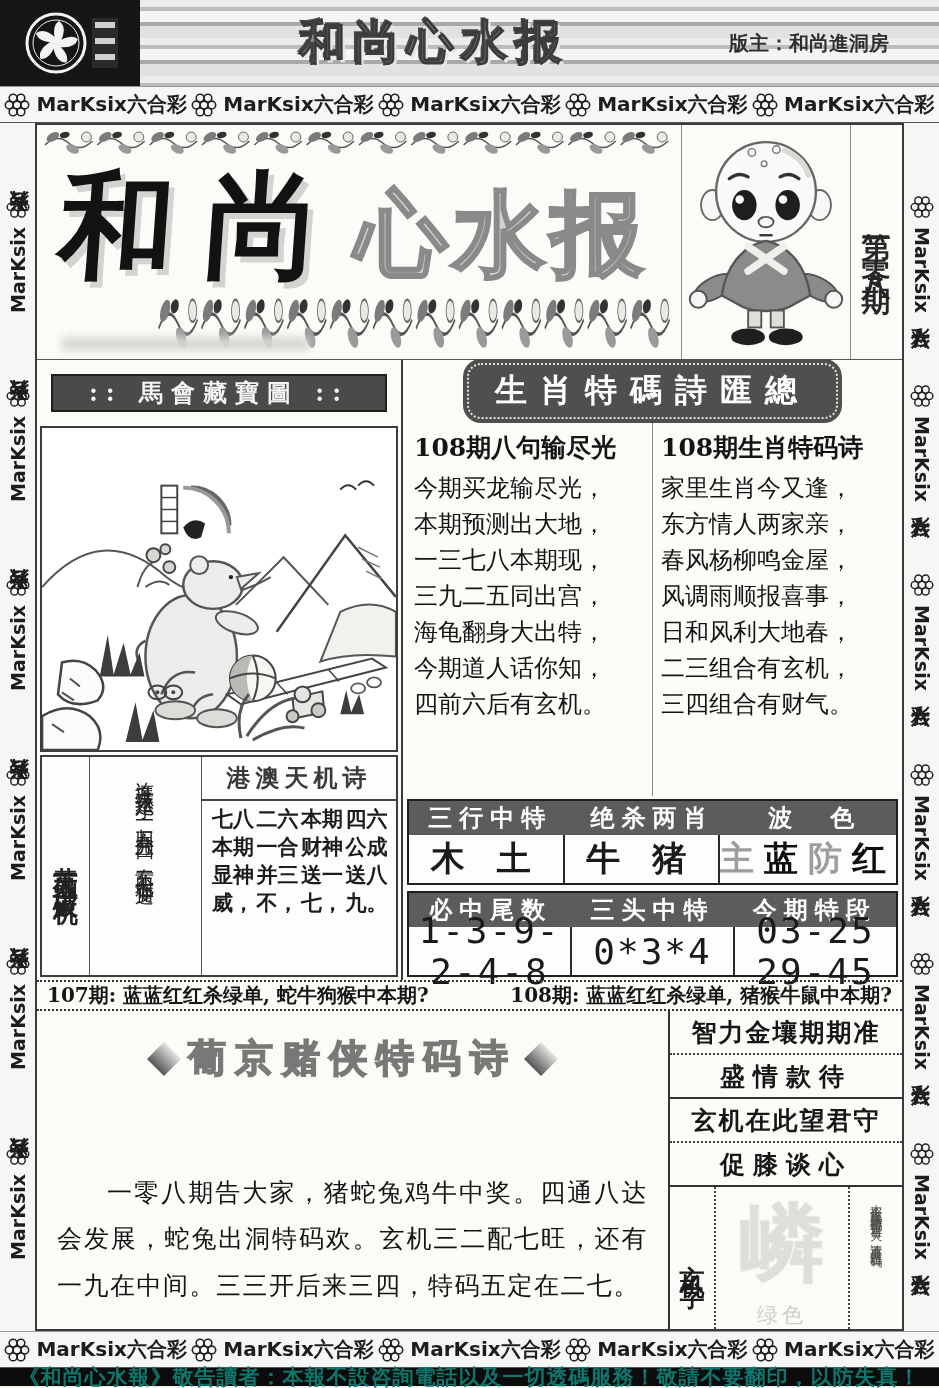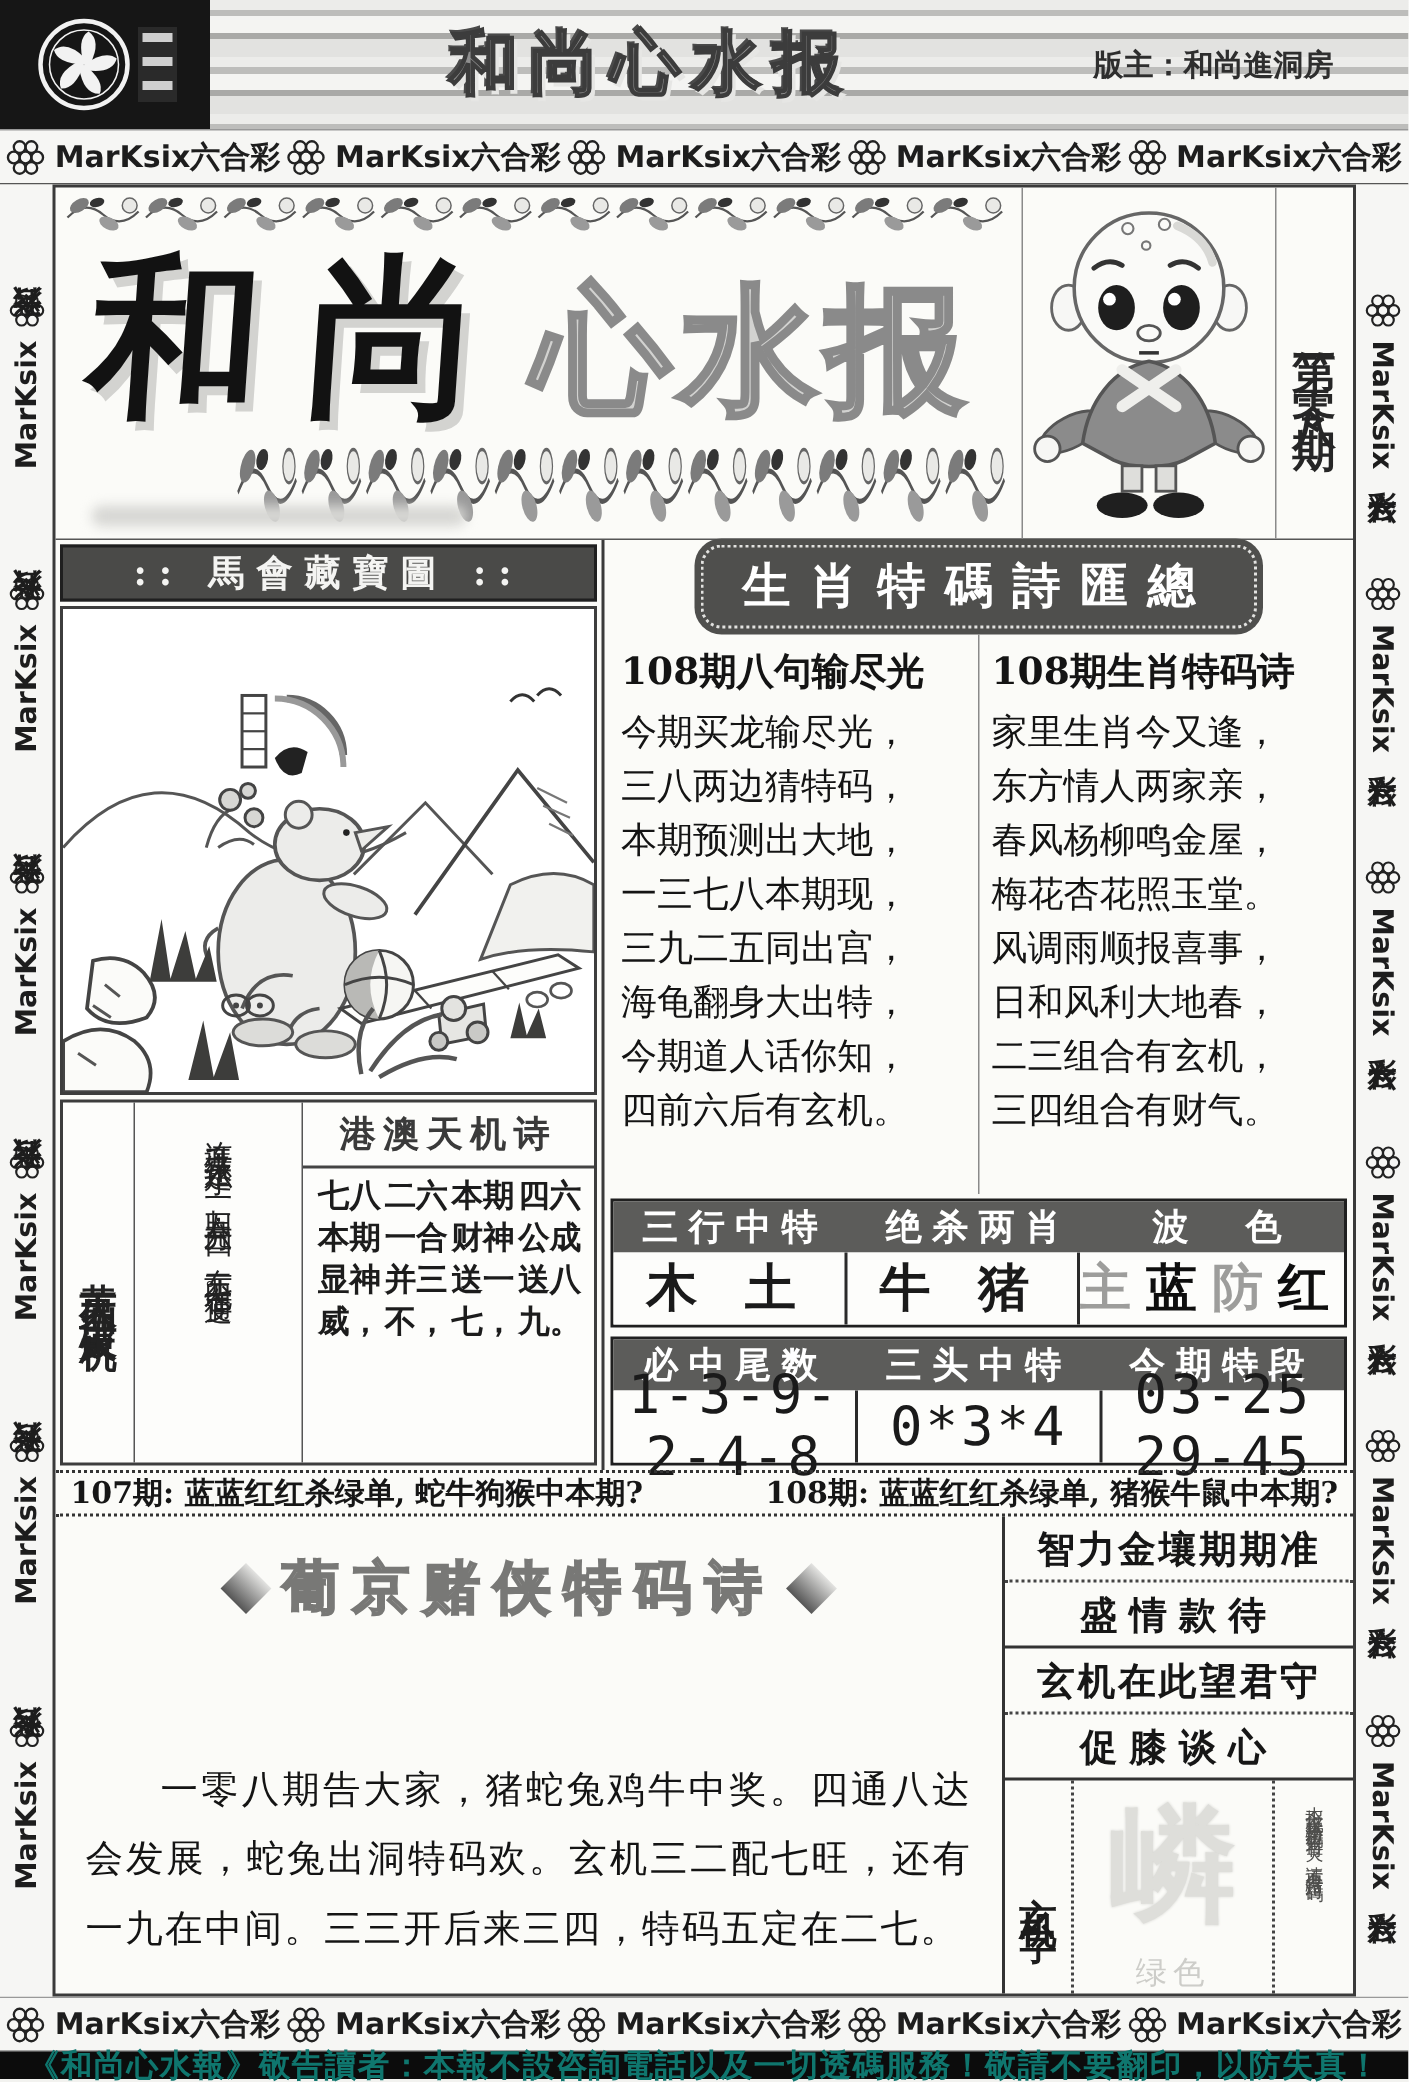--- a/index.html
+++ b/index.html
@@ -40,21 +40,21 @@
   .mast-sub{font-family:"DejaVu Serif",serif;font-size:92px;line-height:1;font-weight:bold;letter-spacing:6px;
     color:#d2d2d0;-webkit-text-stroke:3px #8a8a8a;margin-left:4px}
   .blur-smudge{position:absolute;left:24px;bottom:8px;width:250px;height:14px;background:#d7d7d4;filter:blur(4px);border-radius:7px}
   .monk{width:168px;display:flex;align-items:flex-end;justify-content:center;padding-bottom:6px}
   .issue-col{width:52px;border-left:1px solid #8a8a8a;display:flex;align-items:center;justify-content:center}
   .issue-text{writing-mode:vertical-rl;font-family:"DejaVu Serif",serif;font-size:29px;font-weight:bold;letter-spacing:13px;color:#262626}
 
   
   .cols{height:620px;display:flex}
   .left-col{width:366px;border-right:2px solid #3a3a3a;display:flex;flex-direction:column}
-  .map-title{height:38px;margin:3px;background:#4a4a48;border:2px solid #1f1f1f;color:#f4f4f2;
+  .map-title{height:38px;margin:14px;background:#4a4a48;border:2px solid #1f1f1f;color:#f4f4f2;
     display:flex;align-items:center;justify-content:center;font-family:"DejaVu Serif",serif;
     font-size:24px;font-weight:bold;letter-spacing:8px}
   .map-art{height:326px;margin:0 3px;border:2px solid #3d3d3d;background:#ffffff}
   .map-art svg{width:100%;height:100%;display:block}
   .oracle{flex:1;margin:3px;border:2px solid #3d3d3d;display:flex;background:#fdfdfb}
   .oracle-title-v{width:48px;border-right:1px solid #555;display:flex;align-items:center;justify-content:center}
   .oracle-title-v span{writing-mode:vertical-rl;font-family:"DejaVu Serif",serif;font-size:25px;font-weight:bold;letter-spacing:5px;color:#222}
   .oracle-note{width:112px;border-right:1px solid #555;display:flex;justify-content:center;padding:10px 4px}
   .oracle-note span{writing-mode:vertical-rl;font-family:"DejaVu Serif",serif;font-size:19px;letter-spacing:3px;line-height:1.9;color:#222}
   .oracle-poem{flex:1;display:flex;flex-direction:column}
@@ -473,34 +473,32 @@
       </div>
 
       <div class="right-col">
         <div class="badge-wrap">
           <div class="badge">生肖特碼詩匯總</div>
         </div>
         <div class="poems">
           <div class="poem first">
             <div class="poem-title">108期八句输尽光</div>
             <div class="poem-line">今期买龙输尽光，</div>
-            <div class="poem-line">三八两边猜特码，</div>
             <div class="poem-line">本期预测出大地，</div>
             <div class="poem-line">一三七八本期现，</div>
             <div class="poem-line">三九二五同出宫，</div>
             <div class="poem-line">海龟翻身大出特，</div>
             <div class="poem-line">今期道人话你知，</div>
             <div class="poem-line">四前六后有玄机。</div>
           </div>
           <div class="poem">
             <div class="poem-title">108期生肖特码诗</div>
             <div class="poem-line">家里生肖今又逢，</div>
             <div class="poem-line">东方情人两家亲，</div>
             <div class="poem-line">春风杨柳鸣金屋，</div>
-            <div class="poem-line">梅花杏花照玉堂。</div>
             <div class="poem-line">风调雨顺报喜事，</div>
             <div class="poem-line">日和风利大地春，</div>
             <div class="poem-line">二三组合有玄机，</div>
             <div class="poem-line">三四组合有财气。</div>
           </div>
         </div>
 
         <div class="stat-table">
           <div class="stat-head">
             <div>三行中特</div>

